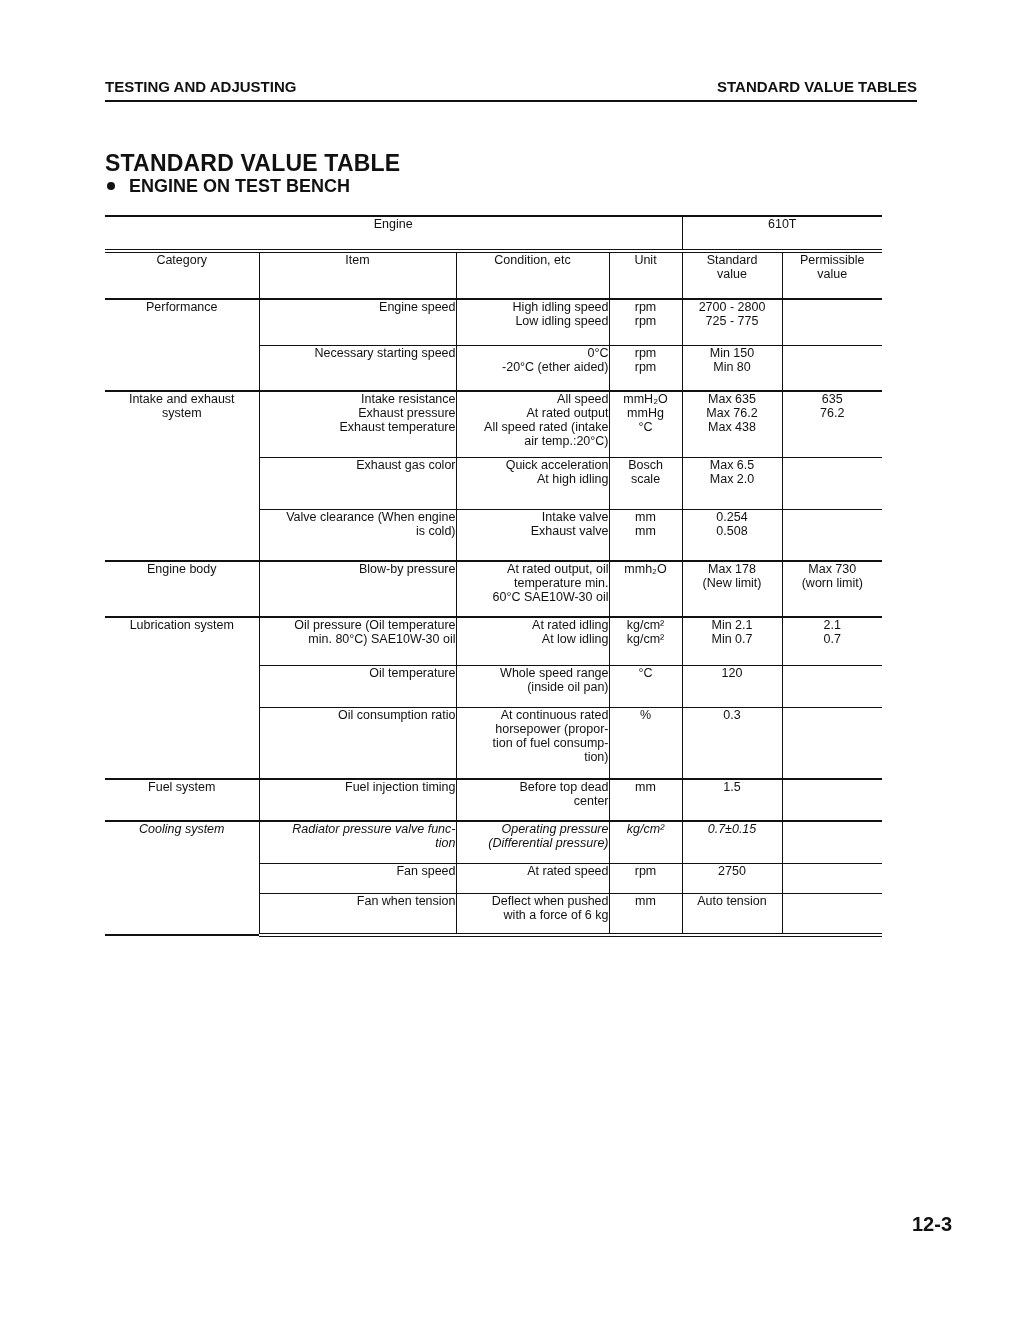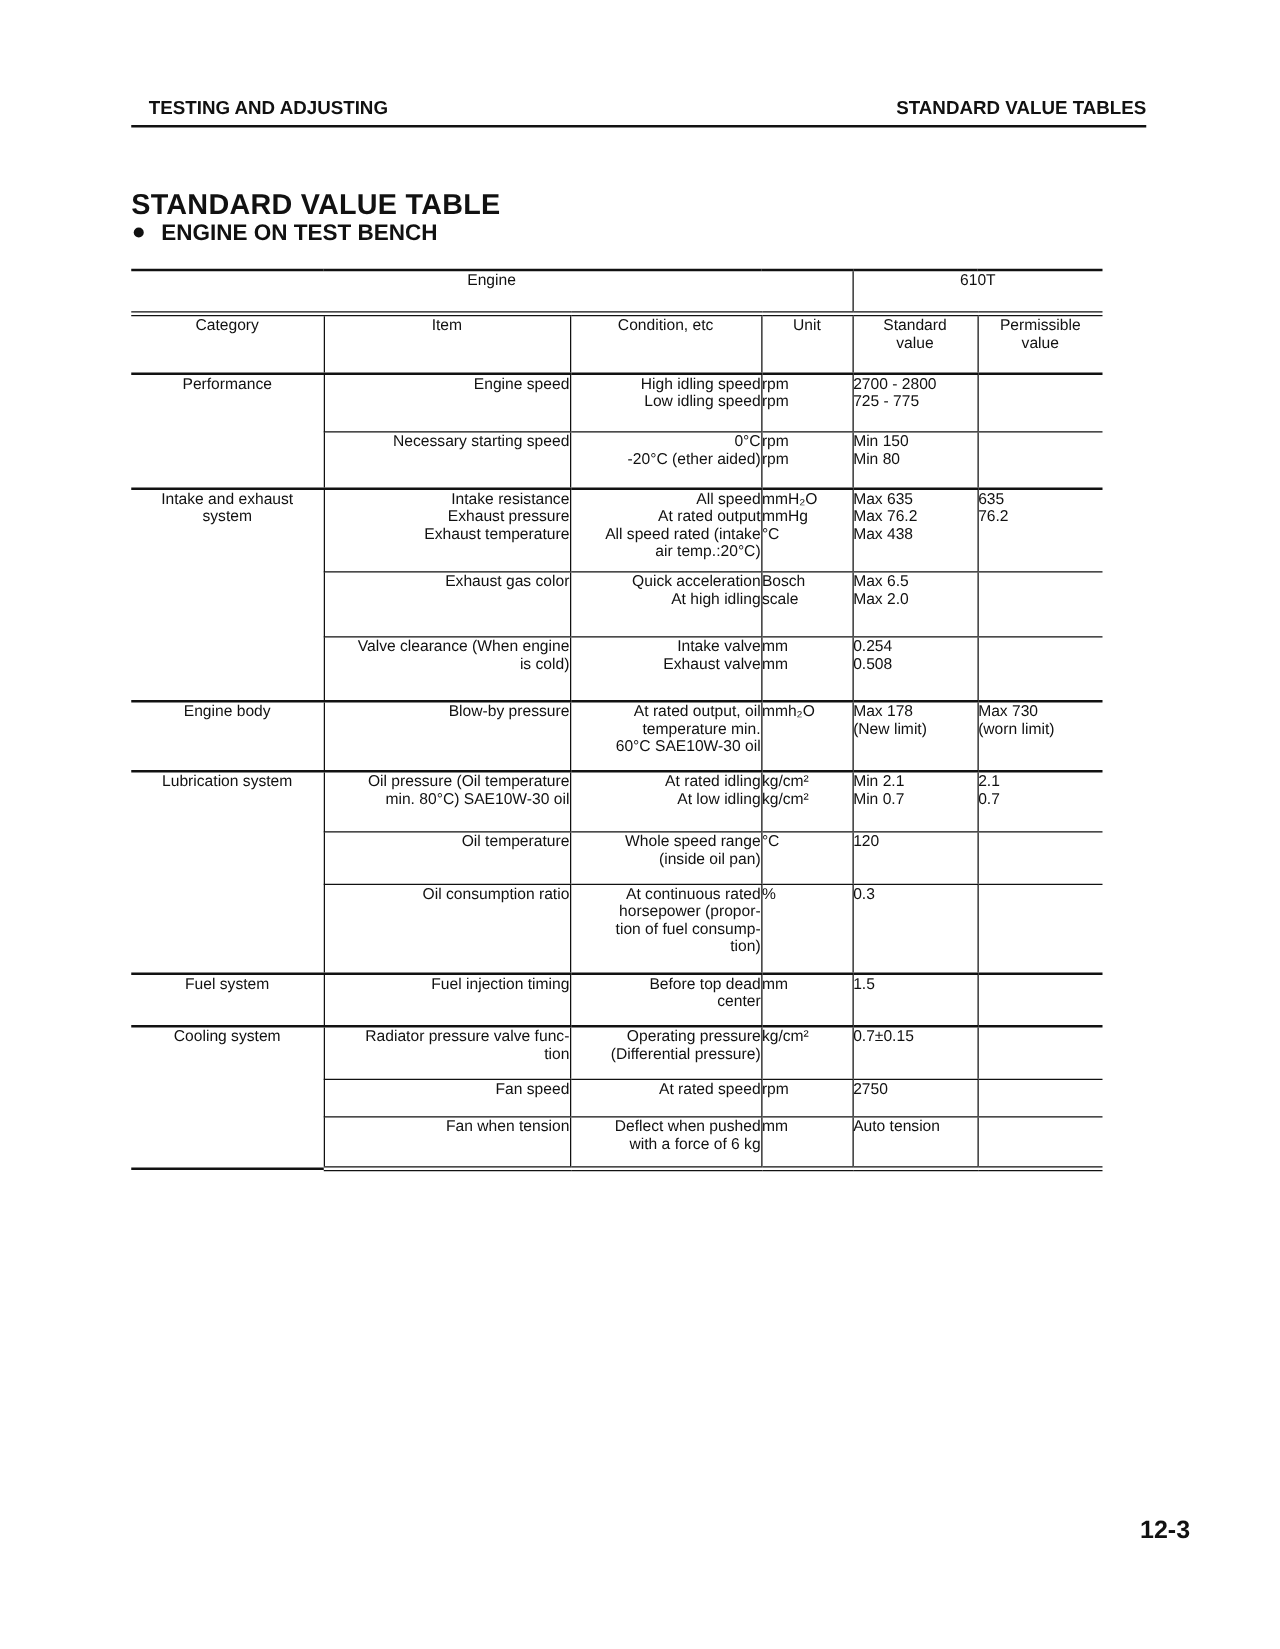--- a/index.html
+++ b/index.html
@@ -1,33 +1,33 @@
 <!DOCTYPE html>
 <html><head>
 <meta charset="utf-8">
 <style>
   html, body { margin: 0; padding: 0; background: #fff; }
   body { width: 1024px; height: 1319px; position: relative; font-family: "Liberation Sans", sans-serif; color: #111; overflow: hidden; }
   .hdr { position: absolute; left: 105px; top: 78px; width: 812px; height: 22px; border-bottom: 2px solid #111; }
-  .hdr-left { position: absolute; left: 14px; top: 0; font-weight: bold; font-size: 15px; }
+  .hdr-left { position: absolute; left: 0; top: 0; font-weight: bold; font-size: 15px; }
   .hdr-right { position: absolute; right: 0; top: 0; font-weight: bold; font-size: 15px; }
   .title { position: absolute; left: 105px; top: 150px; font-weight: bold; font-size: 23px; letter-spacing: 0.2px; }
   .subtitle { position: absolute; left: 105px; top: 176px; font-weight: bold; font-size: 18px; }
   .subtitle .bullet { display: inline-block; width: 8px; height: 8px; border-radius: 50%; background: #111; margin: 0 14px 3px 2px; vertical-align: middle; }
   .pageno { position: absolute; left: 868px; top: 1213px; font-weight: bold; font-size: 20px; margin-left: 44px; }
 
   table.svt { position: absolute; left: 105px; top: 215px; width: 777px; border-collapse: collapse; font-size: 12.5px; line-height: 14px; table-layout: fixed; }
   table.svt td, table.svt th { vertical-align: top; padding: 0; font-weight: normal; }
   .engine-row td { height: 32px; vertical-align: middle; text-align: center; border-top: 2px solid #111; }
   .engine-row td.eng-model { border-left: 1.5px solid #111; }
   .head-row td { border-top: 4px double #111; border-bottom: 2px solid #111; height: 45px; vertical-align: middle; text-align: center; }
   .head-row td + td { border-left: 1.5px solid #111; }
   td.cat { text-align: center; vertical-align: middle; border-bottom: 2px solid #111; }
   td.item, td.cond { padding: 8px 0 4px 10px; text-align: right; border-left: 1.5px solid #111; }
-  td.unit, td.std, td.perm { border-left: 1.5px solid #111; padding-top: 8px; }
+  td.unit, td.std, td.perm { text-align: center; border-left: 1.5px solid #111; padding-top: 8px; }
   tr.sub td.item, tr.sub td.cond, tr.sub td.unit, tr.sub td.std, tr.sub td.perm { border-bottom: 1.5px solid #111; }
   tr.grp-end td { border-bottom: 2px solid #111 !important; }
   tr.last td { border-bottom: 4px double #111 !important; }
   .line { display: block; white-space: pre-line; }
 </style>
 </head>
 <body>
 
 <div class="hdr">
   <span class="hdr-left">TESTING AND ADJUSTING</span>
@@ -289,21 +289,21 @@
         <td class="unit">
           <span class="line">mm</span>
         </td>
         <td class="std">
           <span class="line">1.5</span>
         </td>
         <td class="perm">
           <span class="line"></span>
         </td>
       </tr>
-      <tr class="sub" style="height: 42px;">
+      <tr class="sub" style="height: 42px; font-style: italic;">
         <td class="cat" rowspan="3">
           <span class="line">Cooling system</span>
         </td>
         <td class="item">
           <span class="line">Radiator pressure valve func-
 tion</span>
         </td>
         <td class="cond">
           <span class="line">Operating pressure
 (Differential pressure)</span>

